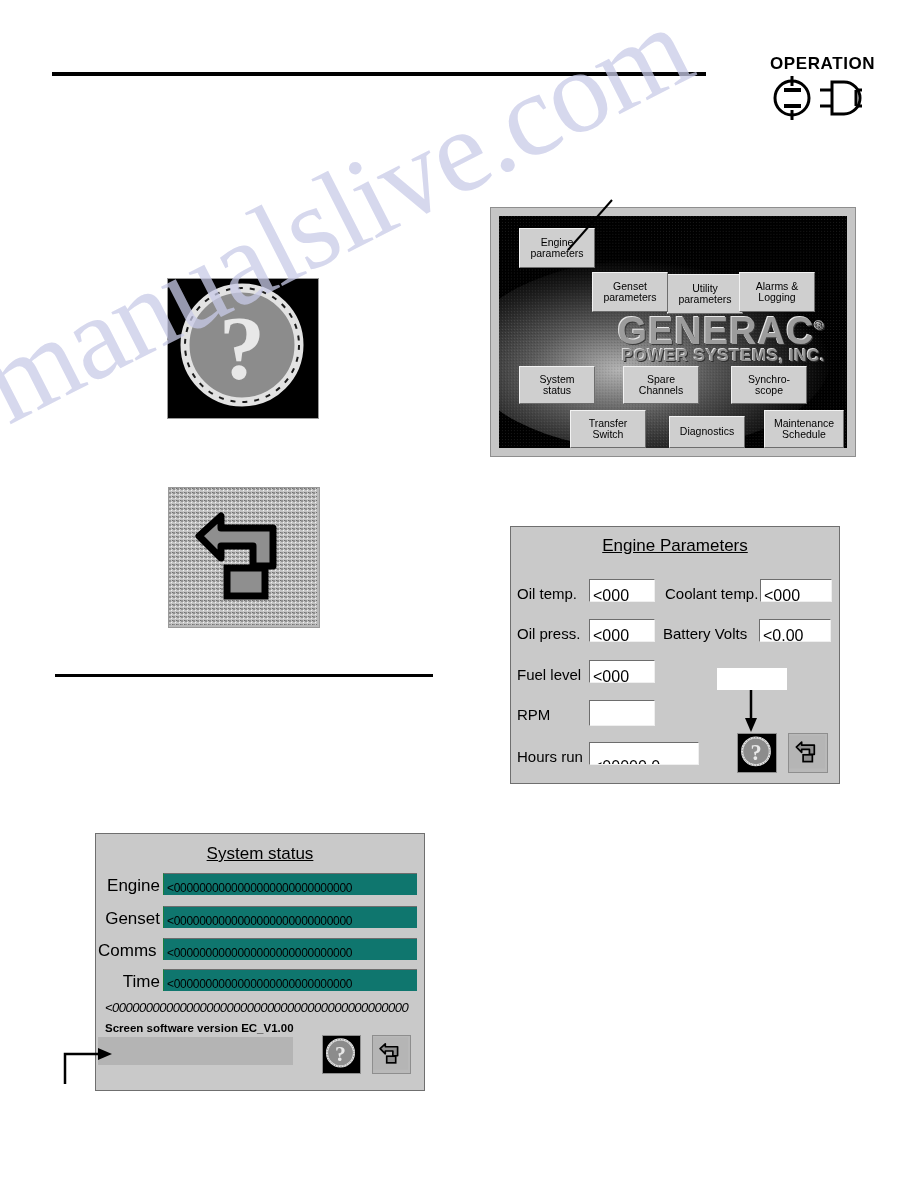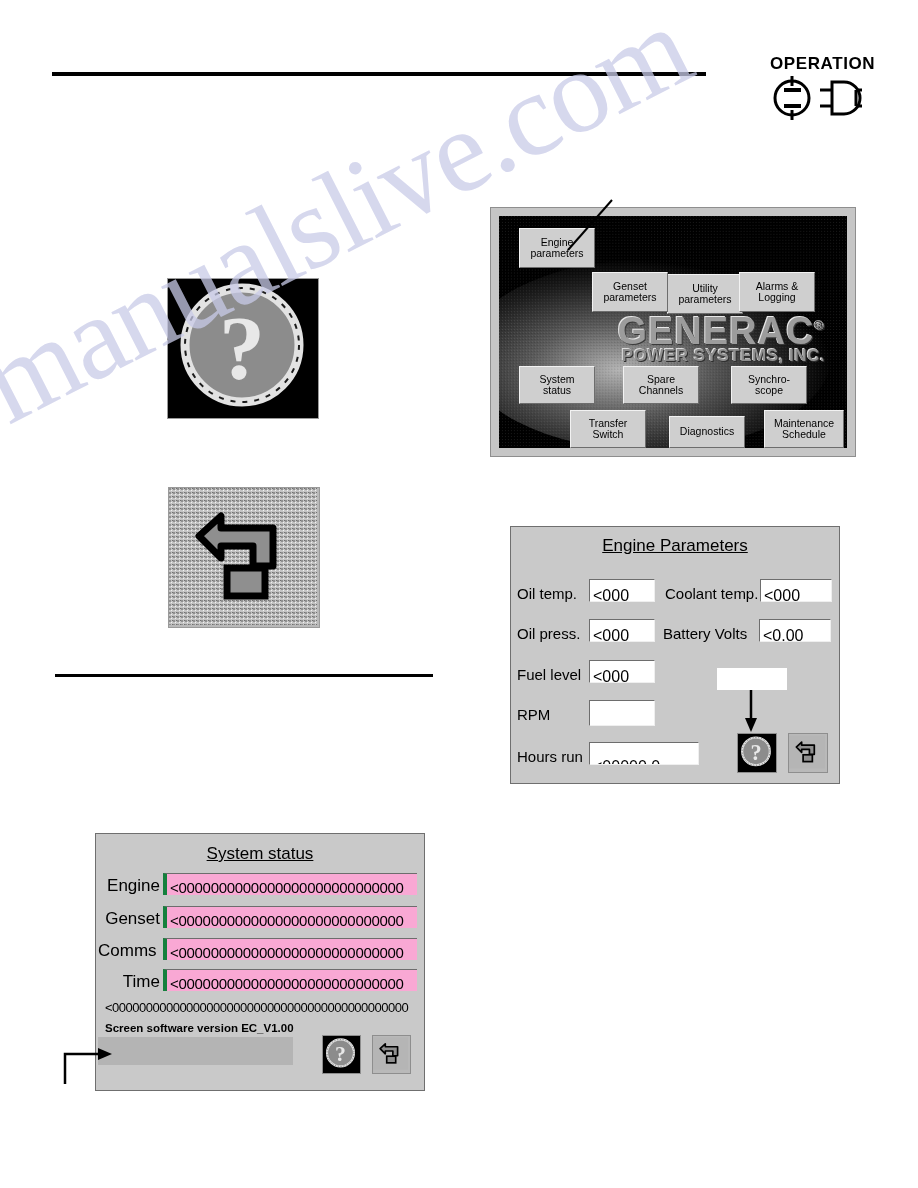--- a/index.html
+++ b/index.html
@@ -97,28 +97,28 @@
   #engine-panel{left:510px;top:526px;width:330px;height:258px;}
   #eng-title{margin-top:9px;}
   #eng-whitebox{
     position:absolute;left:717px;top:668px;width:70px;height:22px;background:#fff;
   }
   #eng-arrow{position:absolute;left:744px;top:690px;width:14px;height:42px;}
 
   #status-panel{left:95px;top:833px;width:330px;height:258px;}
   #st-title{margin-top:10px;}
   .stfield{
-    position:absolute;background:#f9a8d4;box-sizing:border-box;
-    border-top:1px solid #6d6d6d;border-left:4px solid #15803d;
-    font-size:15px;color:#000;overflow:hidden;white-space:nowrap;
+    position:absolute;background:#0f766e;box-sizing:border-box;
+    border-top:1px solid #6d6d6d;border-left:1px solid #15803d;
+    font-size:12px;color:#000;overflow:hidden;white-space:nowrap;
     padding-left:3px;line-height:14px;letter-spacing:-.3px;
   }
   #st-long{
     position:absolute;left:105px;top:1000px;font-size:13px;color:#000;
-    letter-spacing:-.5px;white-space:nowrap;overflow:hidden;width:318px;
+    letter-spacing:-.5px;white-space:nowrap;overflow:hidden;width:318px;font-style:italic;
   }
   #st-version{
     position:absolute;left:105px;top:1022px;font-size:11.5px;font-weight:bold;
     color:#000;white-space:nowrap;
   }
   #st-graybar{position:absolute;left:98px;top:1037px;width:195px;height:28px;background:#b4b4b4;}
   #st-callout{position:absolute;left:60px;top:1042px;width:52px;height:42px;}
 
   .sicon{position:absolute;}
 </style>

